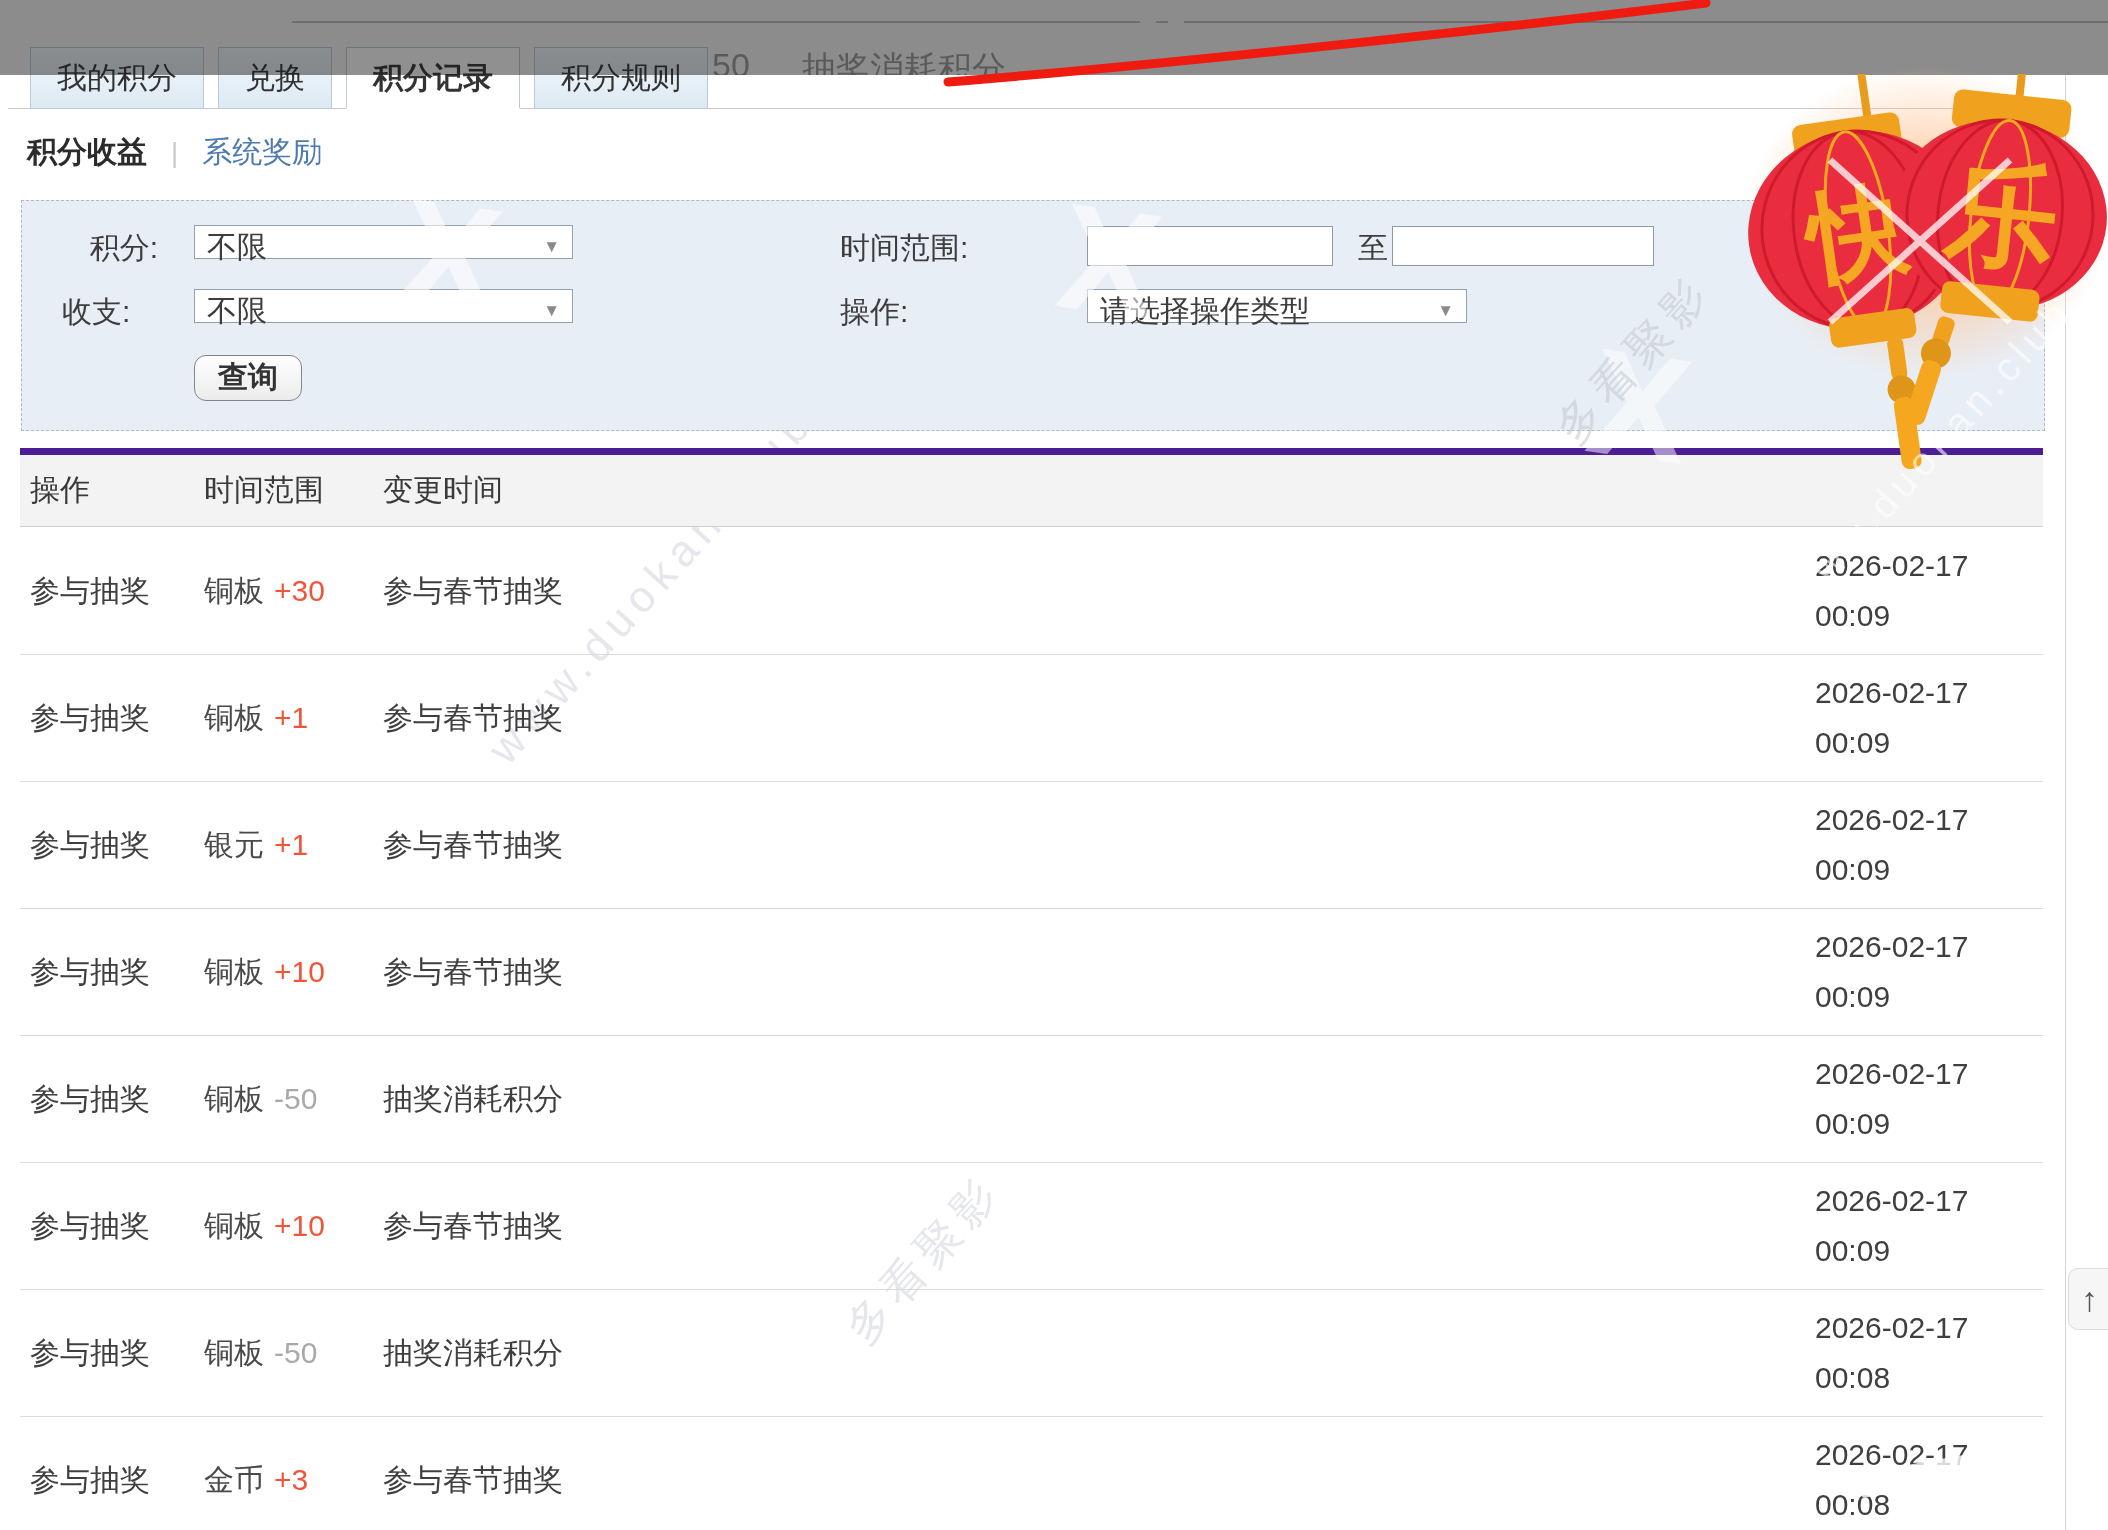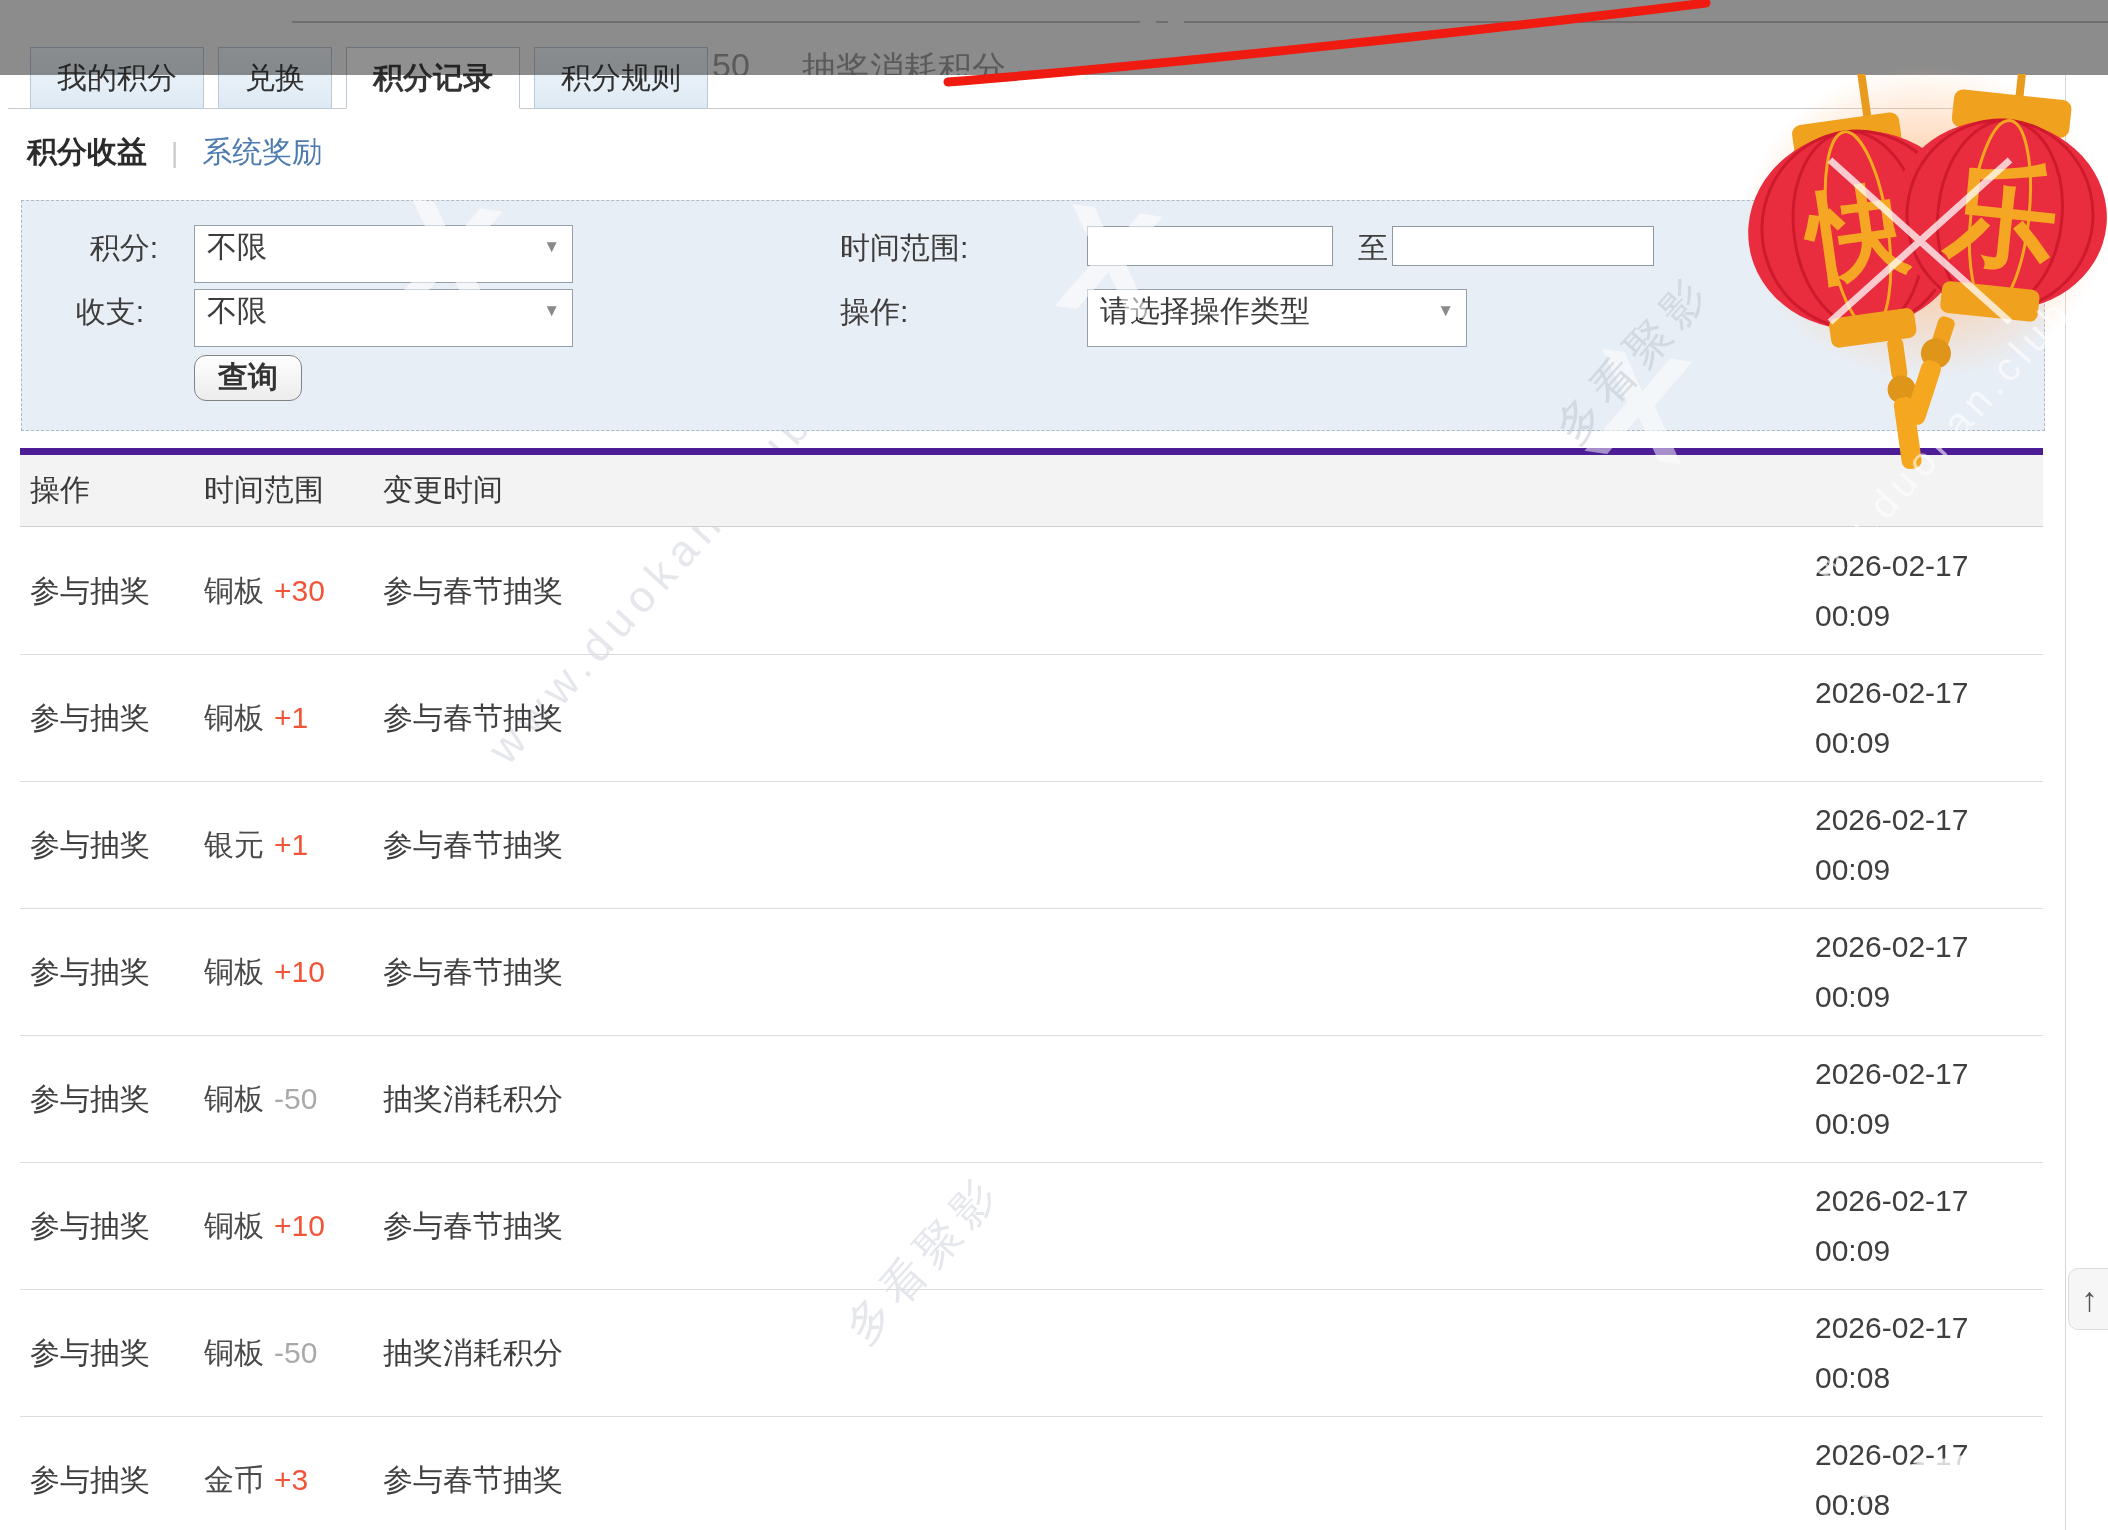--- a/index.html
+++ b/index.html
@@ -23,21 +23,21 @@
   #tabline{position:absolute;left:8px;top:108px;width:2057px;height:0;border-top:1px solid #c8c8c8;z-index:1;}
   
   #subnav{position:absolute;left:27px;top:132px;font-size:30px;z-index:2;display:flex;align-items:center;gap:24px;}
   #subnav .primary{font-weight:bold;color:#2b2b2b;}
   #subnav .sep{color:#c9c9c9;font-size:28px;}
   #subnav .link{color:#4d7bb0;cursor:pointer;}
   
   #filter{position:absolute;left:21px;top:200px;width:2022px;height:229px;background:#e8eef5;border:1px dashed #aeb9c4;z-index:2;}
   .flabel{position:absolute;font-size:30px;color:#3d3d3d;line-height:44px;white-space:nowrap;}
   .fselect{
-    position:absolute;background:#fff;border:1px solid #94a1ad;height:58px;line-height:42px;
+    position:absolute;background:#fff;border:1px solid #94a1ad;height:34px;line-height:42px;
     font-size:30px;color:#3d3d3d;padding-left:12px;box-sizing:border-box;cursor:pointer;
   }
   .fselect .caret{position:absolute;right:12px;top:0;font-size:17px;color:#8a8a8a;line-height:42px;}
   .ftext{position:absolute;background:#fff;border:1px solid #8d9aa6;height:40px;box-sizing:border-box;}
   #query-btn{
     position:absolute;left:172px;top:154px;width:106px;height:44px;border:1px solid #848484;border-radius:12px;
     background:linear-gradient(#fefefe,#ececec);font-size:30px;font-weight:bold;color:#333;
     text-align:center;line-height:42px;cursor:pointer;
   }
   
@@ -106,21 +106,21 @@
     <span class="sep">|</span>
     <span class="link">系统奖励</span>
   </div>
 
   <div id="filter">
     <div class="flabel" style="left:40px;top:25px;width:96px;text-align:right;">积分:</div>
     <div class="fselect" style="left:172px;top:24px;width:379px;">
       <span>不限</span>
       <span class="caret">▼</span>
     </div>
-    <div class="flabel" style="left:40px;top:89px;width:96px;text-align:center;">收支:</div>
+    <div class="flabel" style="left:40px;top:89px;width:96px;text-align:left;">收支:</div>
     <div class="fselect" style="left:172px;top:88px;width:379px;">
       <span>不限</span>
       <span class="caret">▼</span>
     </div>
     <div class="flabel" style="left:818px;top:25px;">时间范围:</div>
     <input class="ftext" style="left: 1065px; top: 25px; width: 246px;" value="">
     <div class="flabel" style="left:1336px;top:25px;">至</div>
     <input class="ftext" style="left: 1370px; top: 25px; width: 262px;" value="">
     <div class="flabel" style="left:818px;top:89px;">操作:</div>
     <div class="fselect" style="left:1065px;top:88px;width:380px;">

